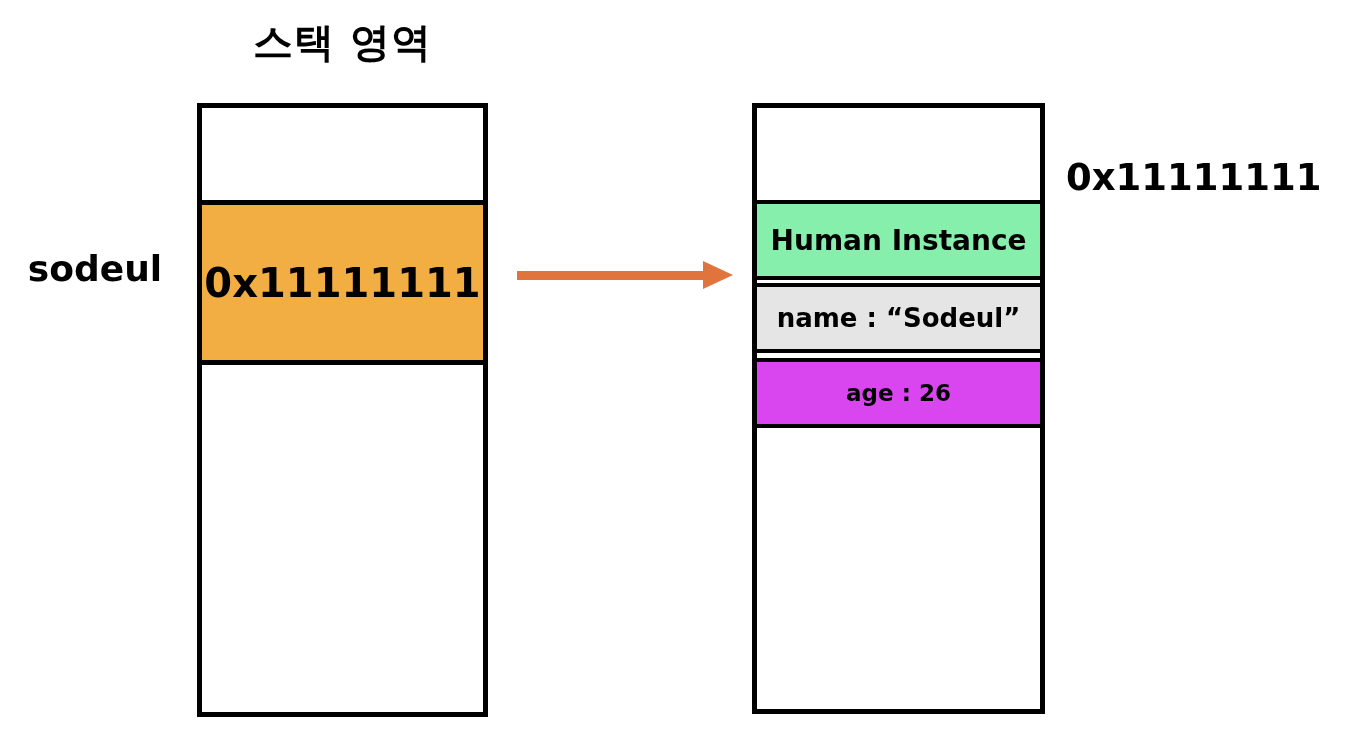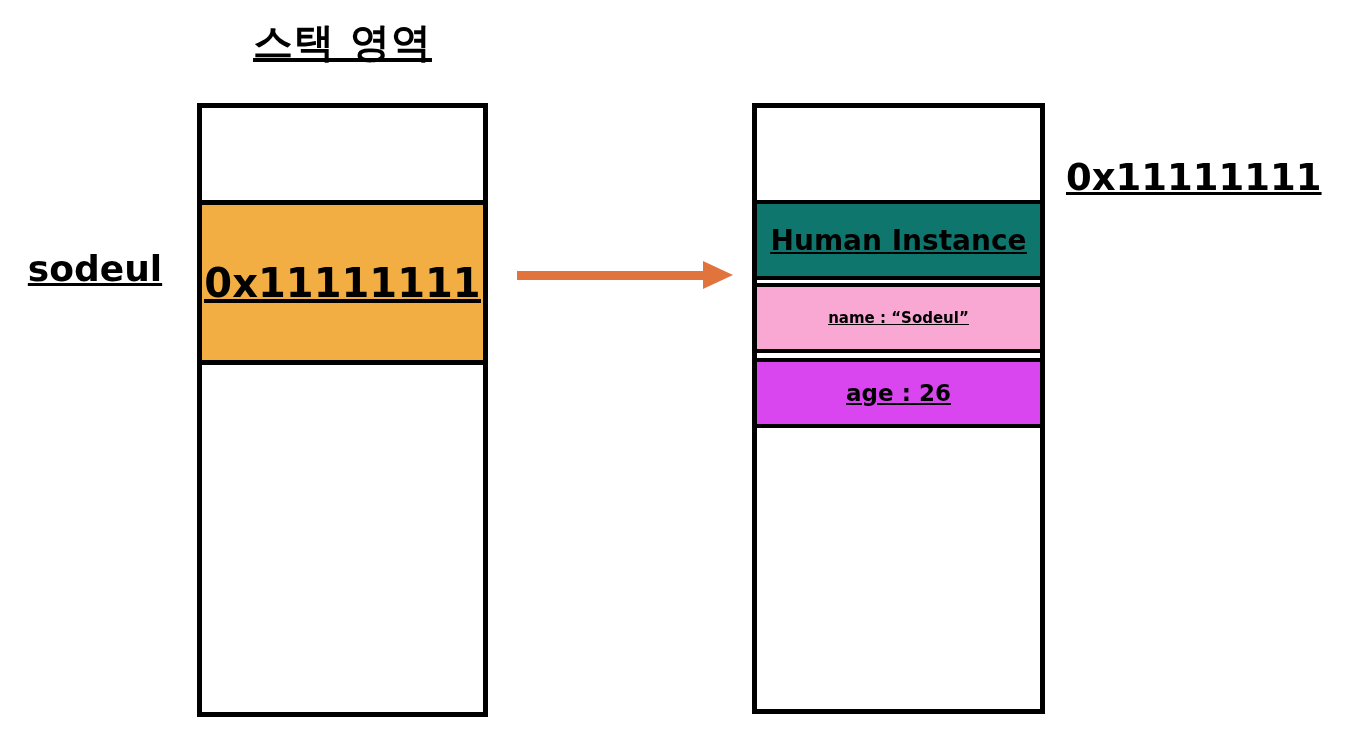--- a/index.html
+++ b/index.html
@@ -1,15 +1,15 @@
 <!DOCTYPE html>
 <html><head>
 <meta charset="utf-8">
 <style>
-  * { margin: 0; padding: 0; box-sizing: border-box; text-decoration: underline; }
+  * { margin: 0; padding: 0; box-sizing: border-box; }
   html, body { background: #ffffff; }
   .canvas {
     position: relative;
     width: 1356px;
     height: 754px;
     background: #ffffff;
     font-family: "DejaVu Sans", "Liberation Sans", sans-serif;
     font-weight: bold;
     color: #000000;
     overflow: hidden;
@@ -49,32 +49,32 @@
   #stack-pointer-cell {
     height: 165px;
     background: #F2AE43;
     border-top: 5px solid #000000;
     border-bottom: 5px solid #000000;
     font-size: 40px;
   }
   #heap-header-cell {
     height: 80px;
     margin-bottom: 3px;
-    background: #0f766e;
+    background: #86efac;
     border-top: 4px solid #000000;
     border-bottom: 4px solid #000000;
     font-size: 28px;
   }
   #heap-name-cell {
     height: 70px;
     margin-bottom: 5px;
-    background: #f9a8d4;
+    background: #e5e5e5;
     border-top: 4px solid #000000;
     border-bottom: 4px solid #000000;
-    font-size: 15px;
+    font-size: 26px;
   }
   #heap-age-cell {
     height: 70px;
     background: #d946ef;
     border-top: 4px solid #000000;
     border-bottom: 4px solid #000000;
     font-size: 23px;
   }
 
   #stack-var-label {

